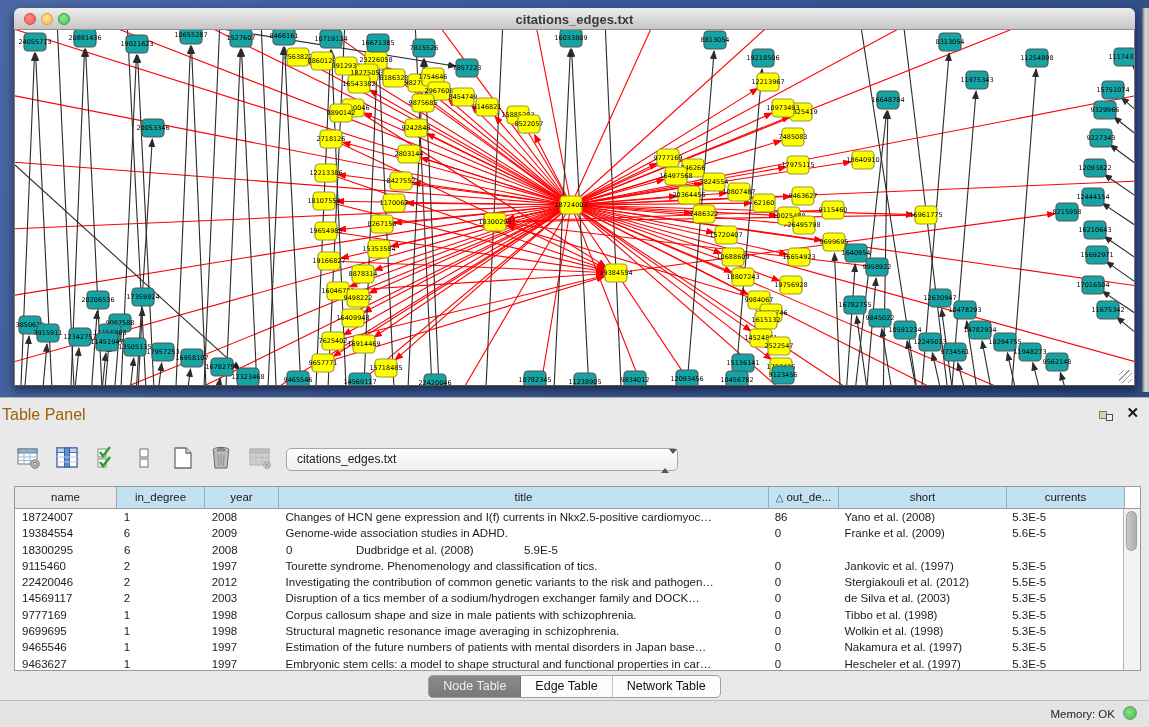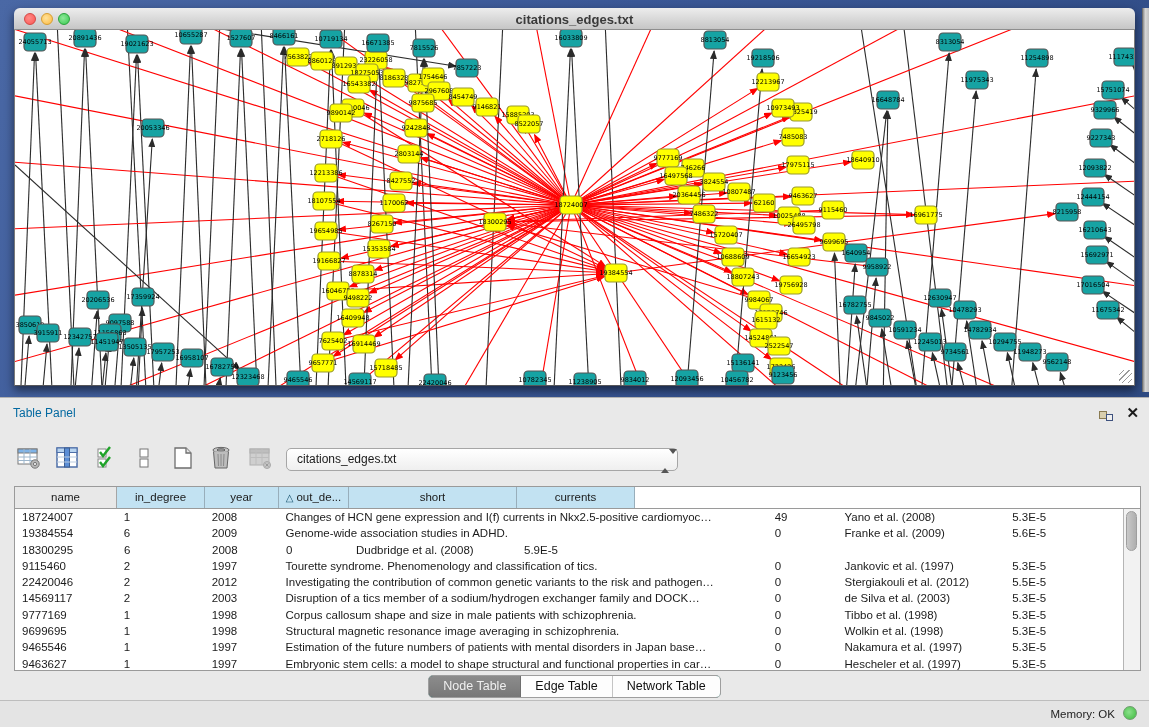--- a/index.html
+++ b/index.html
@@ -25,21 +25,21 @@
   #graph-svg { position:absolute; top:0; left:0; }
   .resize-grip { position:absolute; right:2px; bottom:2px; width:13px; height:13px;
     background:repeating-linear-gradient(135deg, transparent 0 3px, #9A9A9A 3px 4px); }
 
   .right-strip { position:absolute; right:0; top:8px; width:7px; height:384px;
     background:linear-gradient(90deg,#8E8E8E,#D6D6D6 40%,#C2C2C2); border-left:1px solid #6F6F6F; }
 
   
   .table-panel { position:absolute; top:397px; left:0; width:1149px; height:303px;
     background:#E9E9E9; border-top:1px solid #B2B2B2; }
-  .panel-title { position:absolute; top:8px; left:13px; font-size:12px; color:#0369a1; }
+  .panel-title { position:absolute; top:8px; left:2px; font-size:16px; color:#a16207; }
   .float-icon { position:absolute; top:10px; right:36px; width:14px; height:13px; }
   .float-icon .sq1 { position:absolute; left:0; top:3px; width:8px; height:8px; border:1.5px solid #8A7B52; background:#D9CFAE; }
   .float-icon .sq2 { position:absolute; right:0; bottom:0; width:7px; height:7px; border:1.5px solid #3E517E; background:#EFEFEF; }
   .close-x { position:absolute; top:6px; right:10px; font-size:15px; font-weight:bold; color:#1A1A1A; cursor:default; }
 
   .toolbar { position:absolute; top:48px; left:14px; height:30px; }
   .tool-btn { display:inline-block; vertical-align:top; width:30px; height:28px; margin-right:4px; text-align:center; }
   .fx-label { font-family:"DejaVu Serif", serif; font-style:italic; font-weight:bold; font-size:15px; color:#111; line-height:26px; }
   .fx-label small { font-size:9px; letter-spacing:-1px; }
   .combo { position:absolute; left:272px; top:2px; width:392px; height:23px;
@@ -905,31 +905,32 @@
       <span>citations_edges.txt</span>
       <span class="arrows"><span class="up"></span><span class="dn"></span></span>
     </div>
   </div>
 
   <div class="grid-table">
     <div class="ghead" id="table-head">
         <div class="hcell c0 gray">name</div>
         <div class="hcell c1">in_degree</div>
         <div class="hcell c2">year</div>
+        <div class="hcell c3">title</div>
         <div class="hcell c4"><span class="sort-tri">△</span>out_de...</div>
         <div class="hcell c5">short</div>
         <div class="hcell c6">currents</div>
       </div>
     <div class="gbody" id="table-rows">
         <div class="trow">
           <div class="cell c0">18724007</div>
           <div class="cell c1">1</div>
           <div class="cell c2">2008</div>
           <div class="cell c3">Changes of HCN gene expression and I(f) currents in Nkx2.5-positive cardiomyoc…</div>
-          <div class="cell c4">49</div>
+          <div class="cell c4">86</div>
           <div class="cell c5">Yano et al. (2008)</div>
           <div class="cell c6">5.3E-5</div>
         </div>
         <div class="trow">
           <div class="cell c0">19384554</div>
           <div class="cell c1">6</div>
           <div class="cell c2">2009</div>
           <div class="cell c3">Genome-wide association studies in ADHD.</div>
           <div class="cell c4">0</div>
           <div class="cell c5">Franke et al. (2009)</div>

